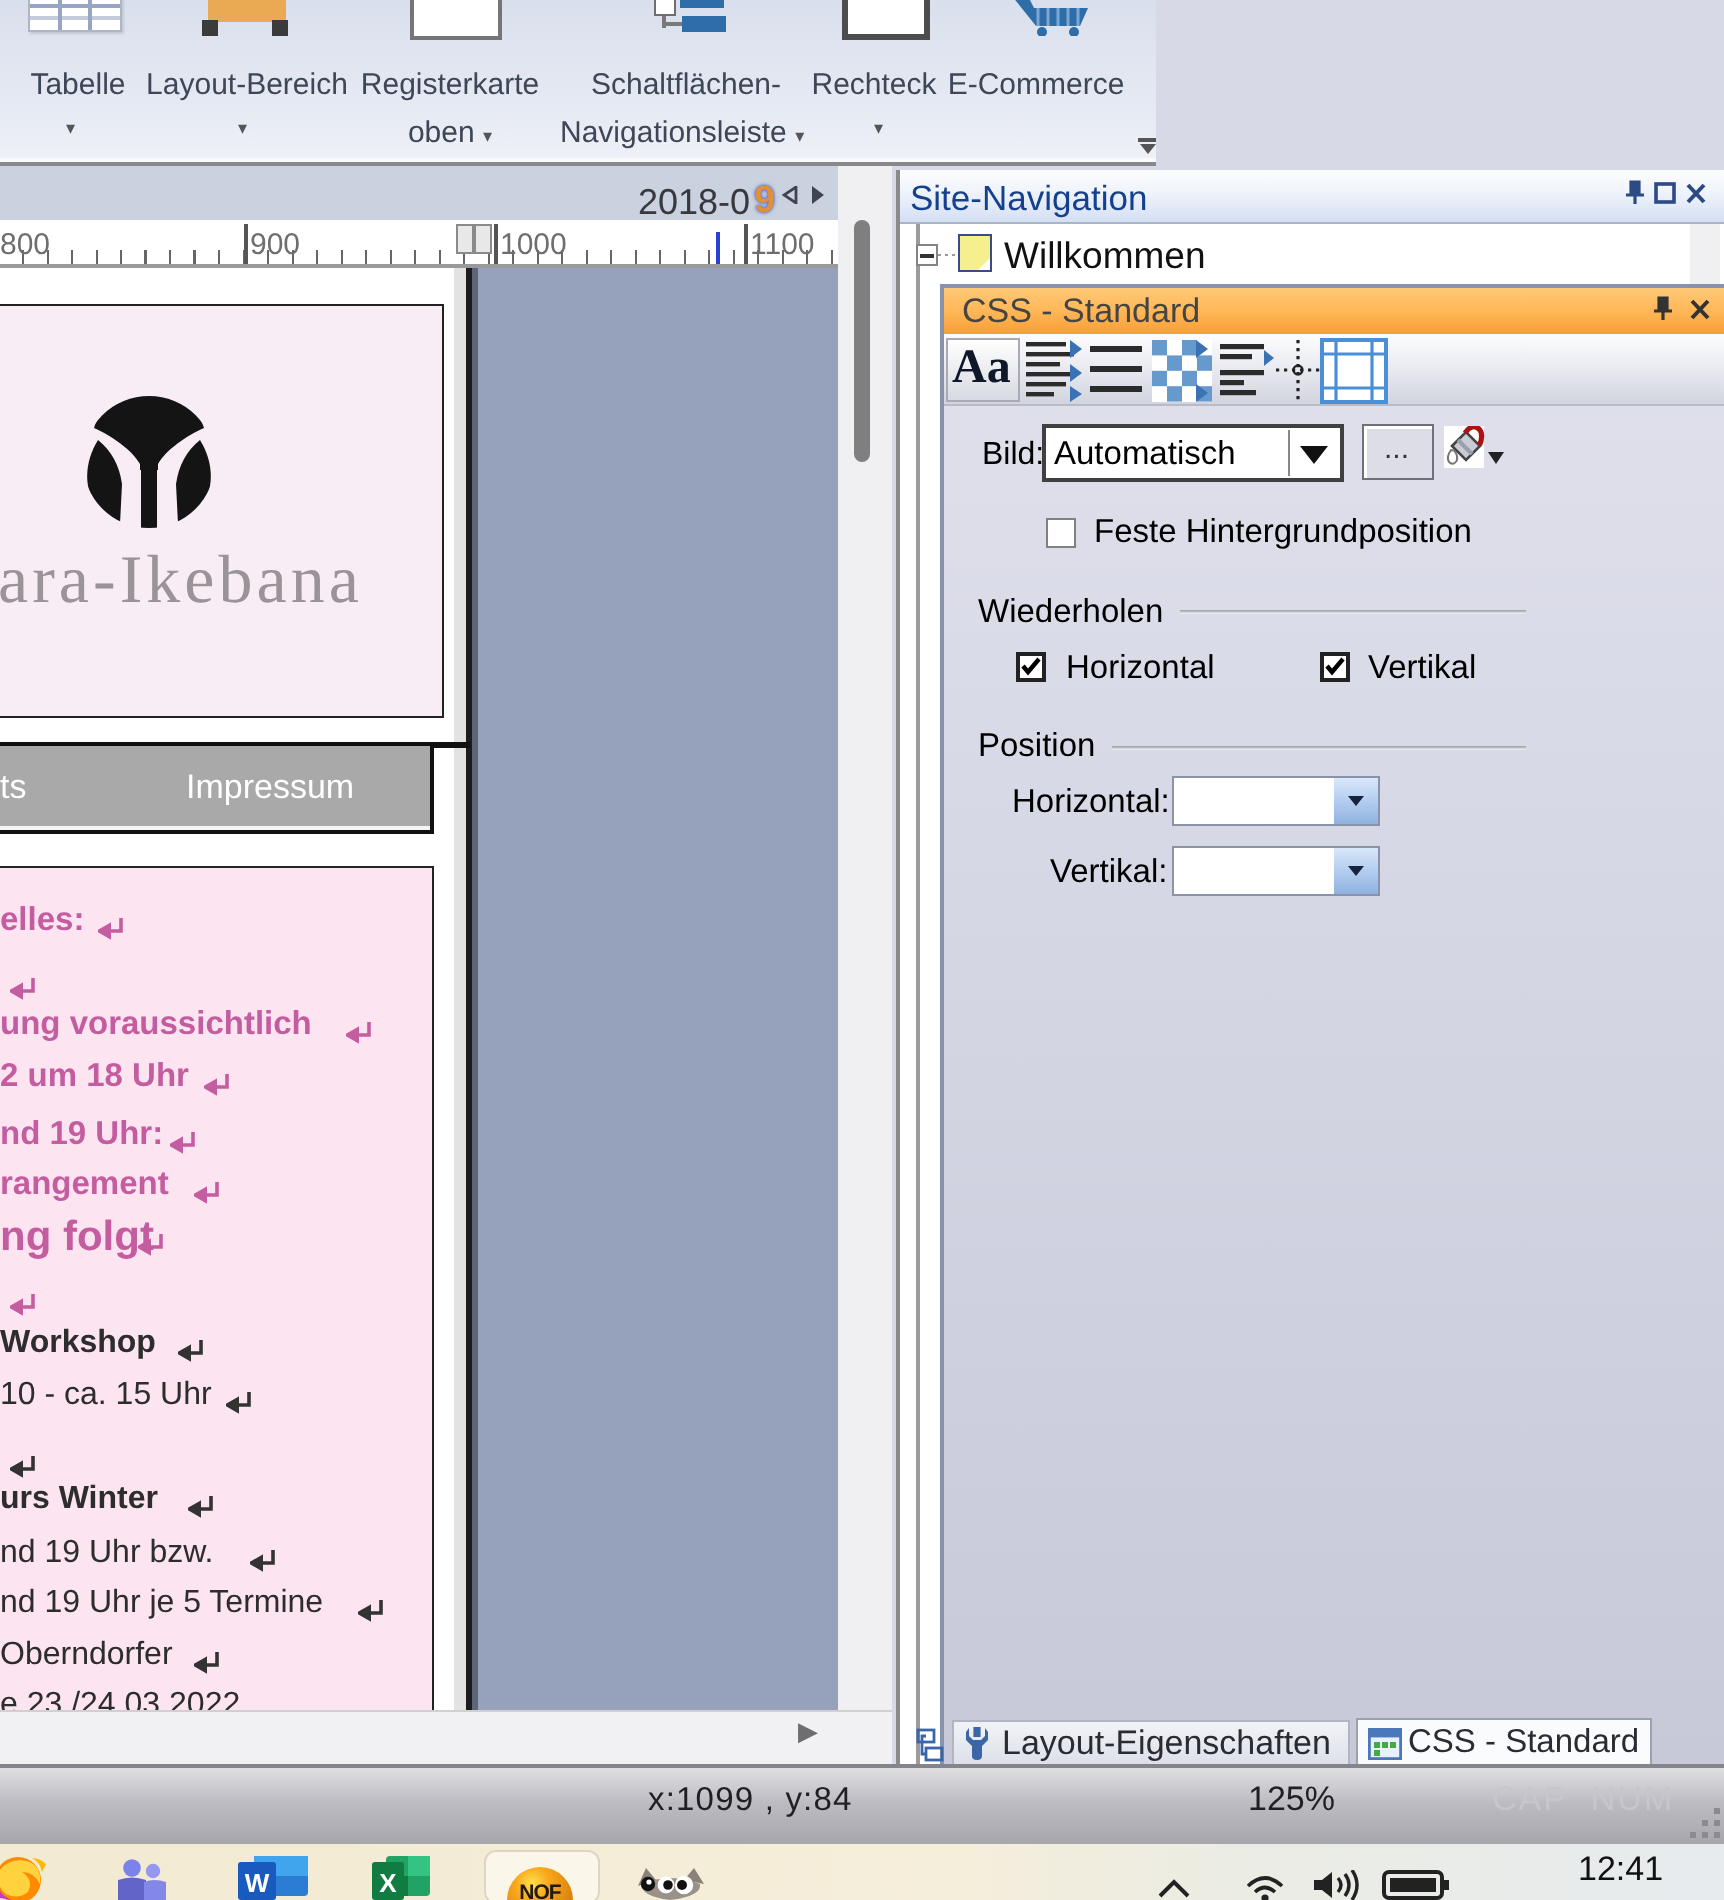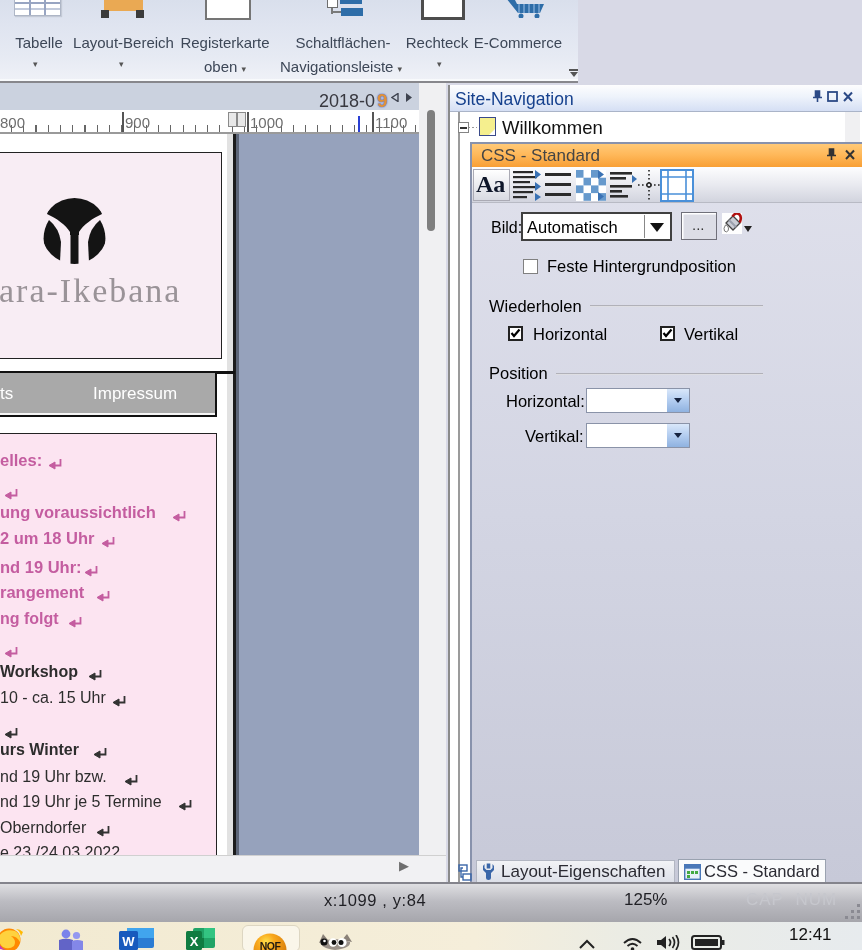--- a/index.html
+++ b/index.html
@@ -147,21 +147,21 @@
         <use href="#arr"></use>
       </svg>
 <div class="pl pk" style="left:0;top:424px;font-size:16.5px;">nd 19 Uhr:</div>
 <svg class="ab" style="left:85px;top:432px;" width="13" height="11" fill="#c45da0" stroke="#c45da0">
         <use href="#arr"></use>
       </svg>
 <div class="pl pk" style="left:0;top:449px;font-size:16.5px;">rangement</div>
 <svg class="ab" style="left:97px;top:457px;" width="13" height="11" fill="#c45da0" stroke="#c45da0">
         <use href="#arr"></use>
       </svg>
-<div class="pl pk" style="left:0;top:475px;font-size:16px;">ng folgt</div>
+<div class="pl pk" style="left:0;top:475px;font-size:21px;">ng folgt</div>
 <svg class="ab" style="left:69px;top:483px;" width="13" height="11" fill="#c45da0" stroke="#c45da0">
         <use href="#arr"></use>
       </svg>
 <svg class="ab" style="left:5px;top:513px;" width="13" height="11" fill="#c45da0" stroke="#c45da0">
         <use href="#arr"></use>
       </svg>
 <div class="pl dkb" style="left:0;top:528px;font-size:16px;">Workshop</div>
 <svg class="ab" style="left:89px;top:536px;" width="13" height="11" fill="#333" stroke="#333">
         <use href="#arr"></use>
       </svg>

